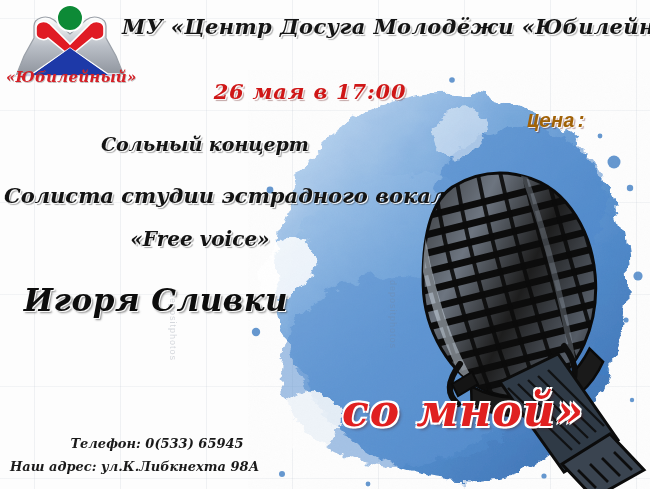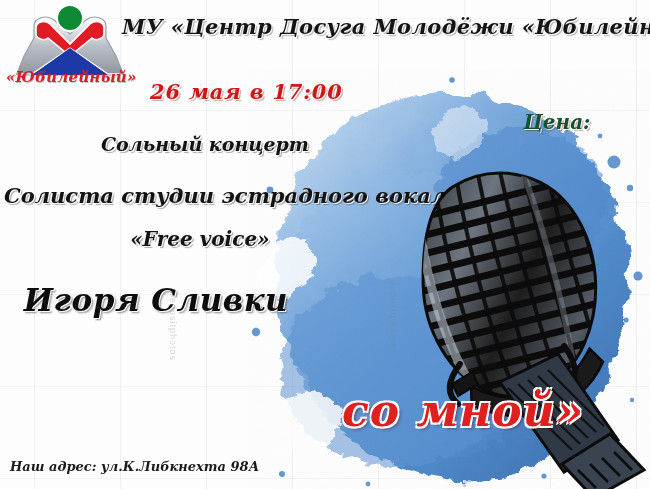--- a/index.html
+++ b/index.html
@@ -86,21 +86,21 @@
       1px 1px 0 rgba(255,255,255,.9),
       2px 2px 1px rgba(40,40,40,.35);
     white-space: nowrap;
   }
 
   .date-time {
     position: absolute;
     left: 150px;
     top: 79px;
     width: 320px;
-    text-align: left;
+    text-align: center;
     font-size: 21px;
     color: #cf1717;
     letter-spacing: .8px;
     text-shadow:
       1px 1px 0 rgba(255,255,255,.85),
       2px 2px 1px rgba(90,10,10,.35);
     white-space: nowrap;
   }
 
   .line-solo {
@@ -161,25 +161,26 @@
   }
 
   
   .price-label {
     position: absolute;
     left: 497px;
     top: 110px;
     width: 120px;
     text-align: center;
     font-size: 20px;
-    color: #14532d;
+    color: #a16207;
     text-shadow:
       1px 1px 0 rgba(255,255,255,.85),
       2px 2px 1px rgba(90,10,10,.35);
     white-space: nowrap;
+    font-family: Liberation Mono, monospace;
   }
   .price-value {
     position: absolute;
     left: 466px;
     top: 145px;
     width: 178px;
     text-align: center;
     font-size: 21px;
     color: #d01a1a;
     text-shadow:
@@ -466,15 +467,16 @@
         <path d="M196 302 L214 320"></path>
           <path d="M208 296 L226 314"></path>
         <path d="M220 290 L238 308"></path>
           <path d="M232 284 L250 302"></path>
       </g>
     </svg>
   </div>
 
   <div class="slogan-2 script">со мной»</div>
 
+  <div class="contact-phone script">Телефон: 0(533) 65945</div>
   <div class="contact-address script">Наш адрес: ул.К.Либкнехта 98А</div>
 
 </div>
 
 </body></html>

